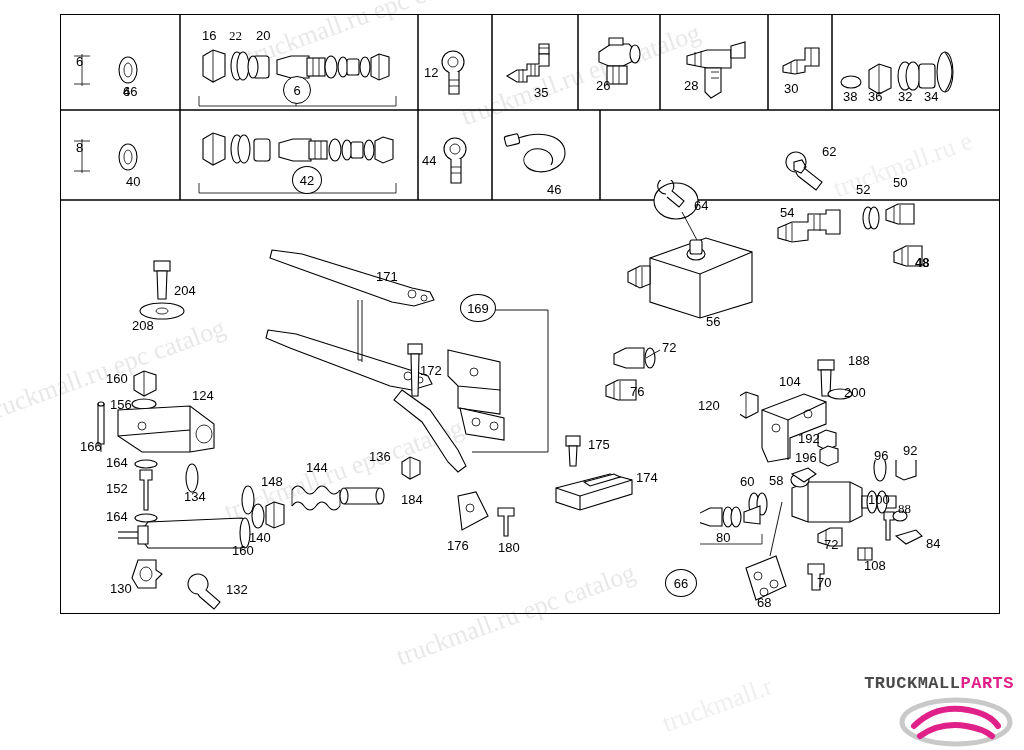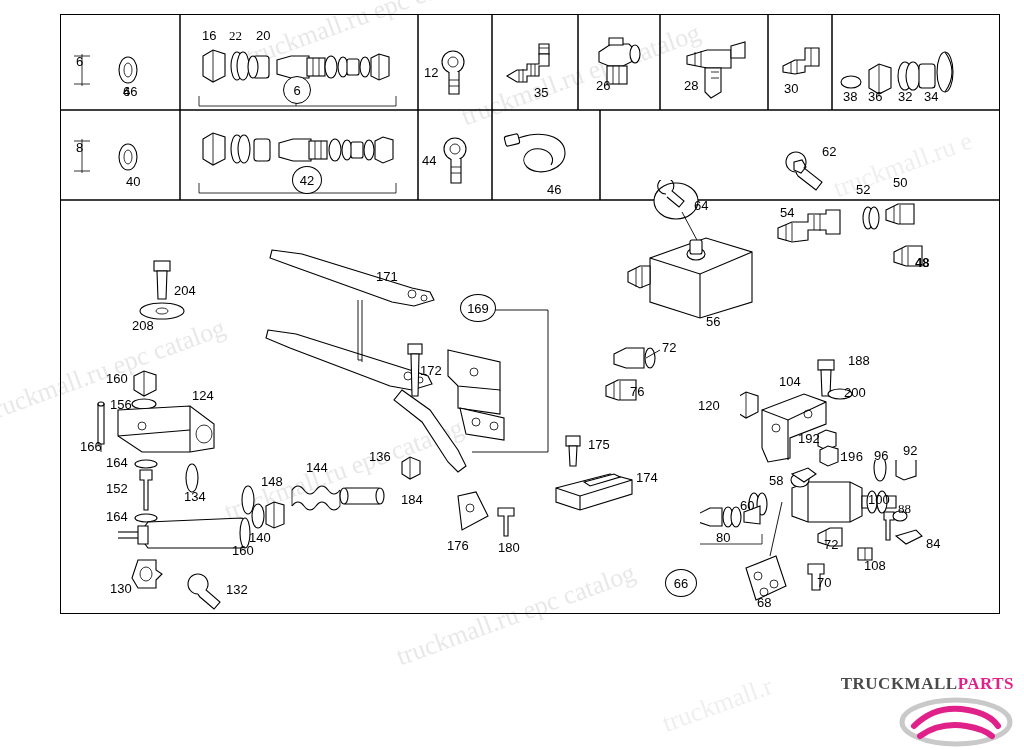--- a/index.html
+++ b/index.html
@@ -28,21 +28,21 @@
     font-family:"Liberation Serif", serif;
     transform:rotate(-20deg);white-space:nowrap;
     user-select:none;pointer-events:none;
   }
   .wm2{color:#efefef;}
   .brandwrap{
     position:absolute;right:8px;bottom:6px;width:190px;height:70px;
   }
   .brandtext{
     position:absolute;right:2px;top:0px;font-size:17px;letter-spacing:.5px;
-    font-family:Liberation Serif, serif;font-weight:bold;color:#4a4a4a;
+    font-family:Liberation Mono, monospace;font-weight:bold;color:#4a4a4a;
   }
   .brandtext .pink{color:#e0218a;}
   svg{display:block;}
   .pd{fill:none;stroke:#000;stroke-width:1.1;}
   .pdf{fill:#fff;stroke:#000;stroke-width:1.1;}
   .thin{fill:none;stroke:#000;stroke-width:0.8;}
   .lead{fill:none;stroke:#000;stroke-width:0.9;}
 </style>
 </head>
 <body>
@@ -498,25 +498,25 @@
   <div class="lbl" style="left:447px;top:538px;">176</div>
   <div class="lbl" style="left:498px;top:540px;">180</div>
   <div class="lbl" style="left:588px;top:437px;">175</div>
   <div class="lbl" style="left:636px;top:470px;">174</div>
 
   <div class="lbl" style="left:779px;top:374px;">104</div>
   <div class="lbl" style="left:848px;top:353px;">188</div>
   <div class="lbl" style="left:844px;top:385px;">200</div>
   <div class="lbl" style="left:698px;top:398px;">120</div>
   <div class="lbl" style="left:798px;top:431px;">192</div>
-  <div class="lbl" style="left:840px;top:450px;font-family:Liberation Mono, monospace;">196</div>
+  <div class="lbl" style="left:795px;top:450px;">196</div>
   <div class="lbl" style="left:874px;top:448px;">96</div>
   <div class="lbl" style="left:903px;top:443px;">92</div>
   <div class="lbl" style="left:769px;top:473px;">58</div>
-  <div class="lbl" style="left:740px;top:498px;">60</div>
+  <div class="lbl" style="left:740px;top:474px;">60</div>
   <div class="lbl" style="left:868px;top:492px;">100</div>
   <div class="lbl" style="left:898px;top:501px;font-family:Liberation Serif, serif;">88</div>
   <div class="lbl" style="left:926px;top:536px;">84</div>
   <div class="lbl" style="left:716px;top:530px;">80</div>
   <div class="lbl" style="left:824px;top:537px;">72</div>
   <div class="lbl" style="left:864px;top:558px;">108</div>
   <div class="lbl" style="left:817px;top:575px;">70</div>
   <div class="lbl" style="left:757px;top:595px;">68</div>
 
   <div class="brandwrap">

